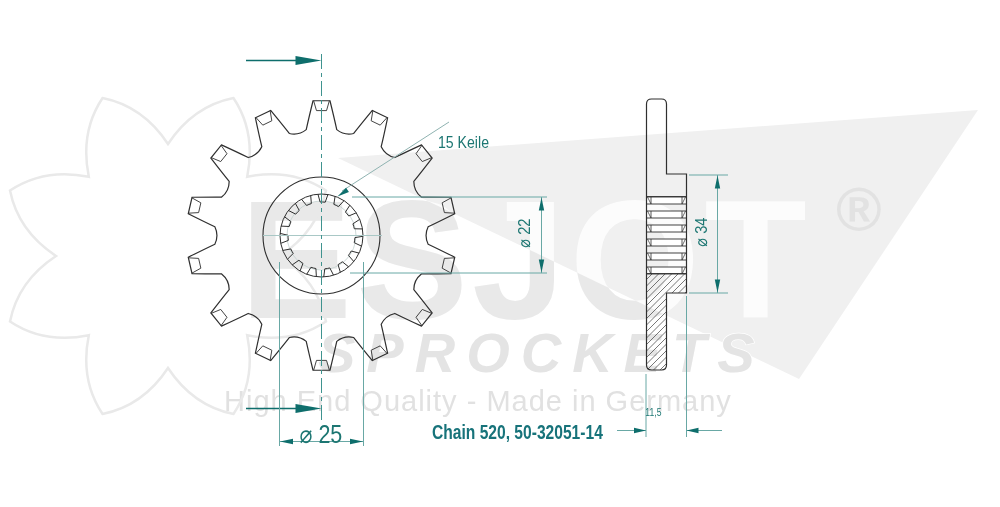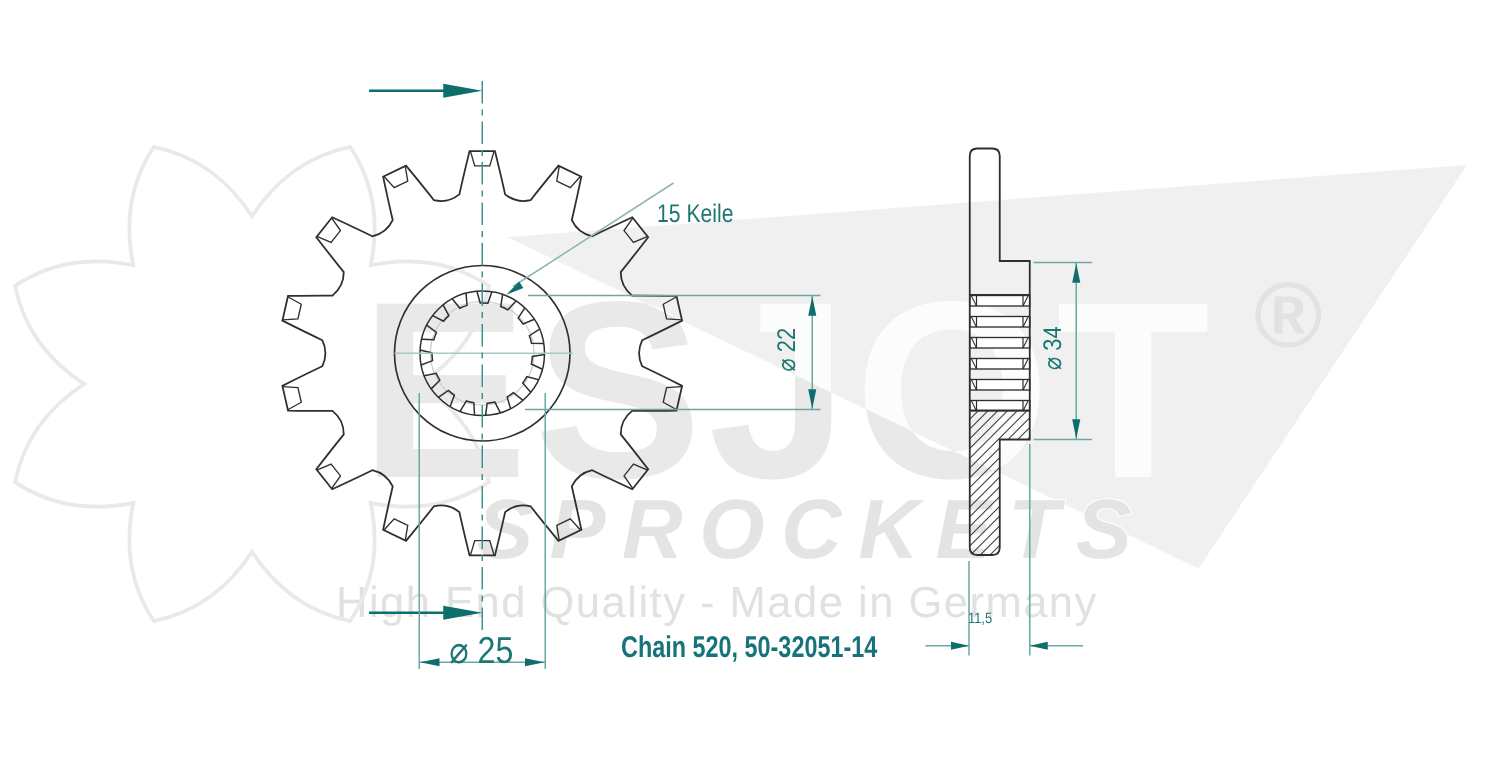--- a/index.html
+++ b/index.html
@@ -8,21 +8,21 @@
   .layer{position:absolute;left:0;top:0;}
   .lbl{position:absolute;color:#1c7672;font-size:17px;white-space:nowrap;line-height:1;}
   .cx{display:inline-block;transform:scaleX(0.83);transform-origin:0 50%;}
   .cxc{display:inline-block;transform:scaleX(0.86);transform-origin:50% 50%;}
   .rot{width:60px;height:20px;text-align:center;transform:rotate(-90deg);transform-origin:50% 50%;}
   #lbl-keile{left:438px;top:102px;margin-top:32px;}
   #lbl-d22{left:496px;top:223px;}
   #lbl-d34{left:673px;top:222px;}
   #lbl-d25{left:296px;top:422px;font-size:25px;}
   #lbl-115{left:644px;top:408px;width:44px;text-align:left;font-size:10px;}
-  #lbl-part{left:414px;top:422px;font-size:20px;font-weight:bold;color:#17737a;}
+  #lbl-part{left:432px;top:422px;font-size:20px;font-weight:bold;color:#17737a;}
   #lbl-part .cx{transform:scaleX(0.78);}
   
   .wm-brand{font-weight:bold;font-size:168px;letter-spacing:4px;}
   .wm-reg{font-size:62px;font-weight:bold;}
   .wm-sub{font-weight:bold;font-style:italic;font-size:56px;letter-spacing:11px;}
   .wm-tag{font-size:29px;letter-spacing:1px;}
 </style>
 </head>
 <body>
 

